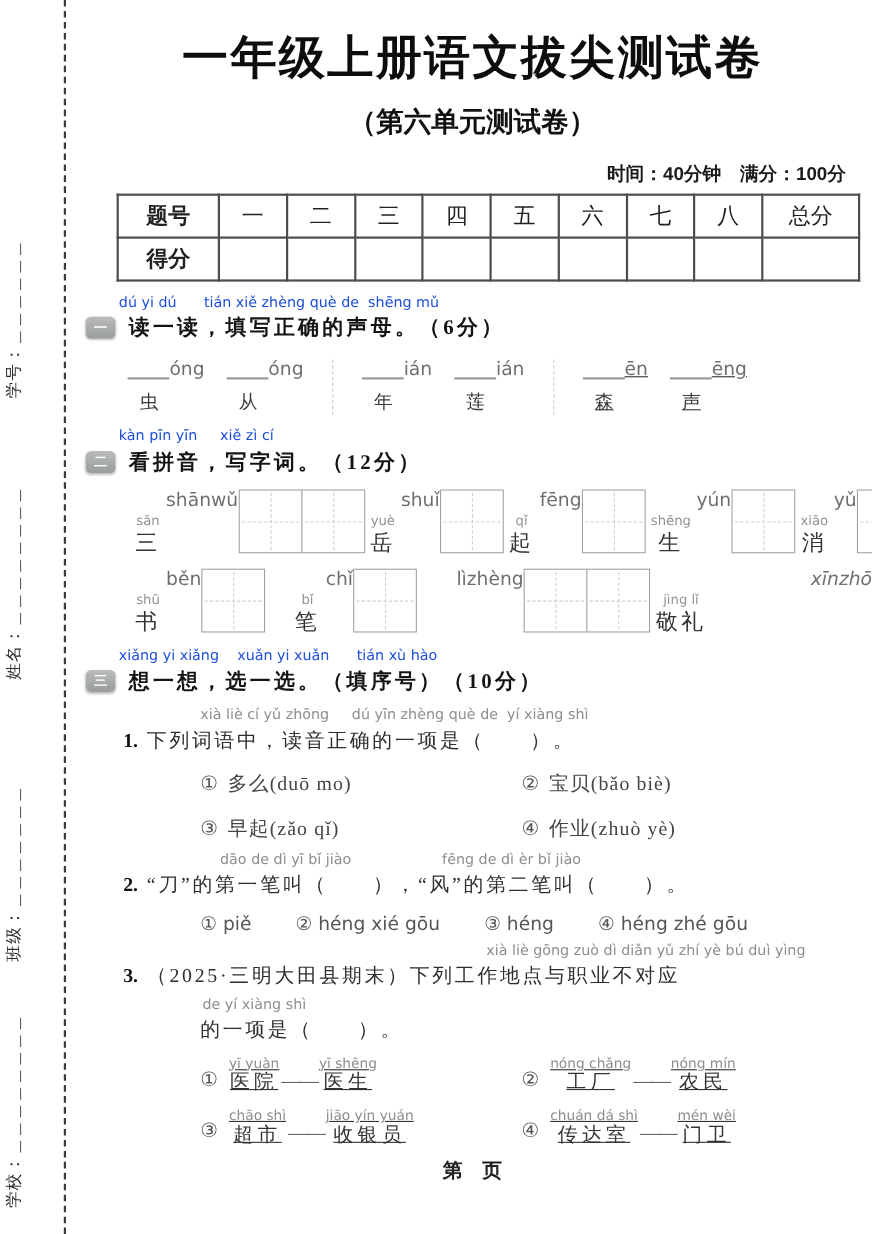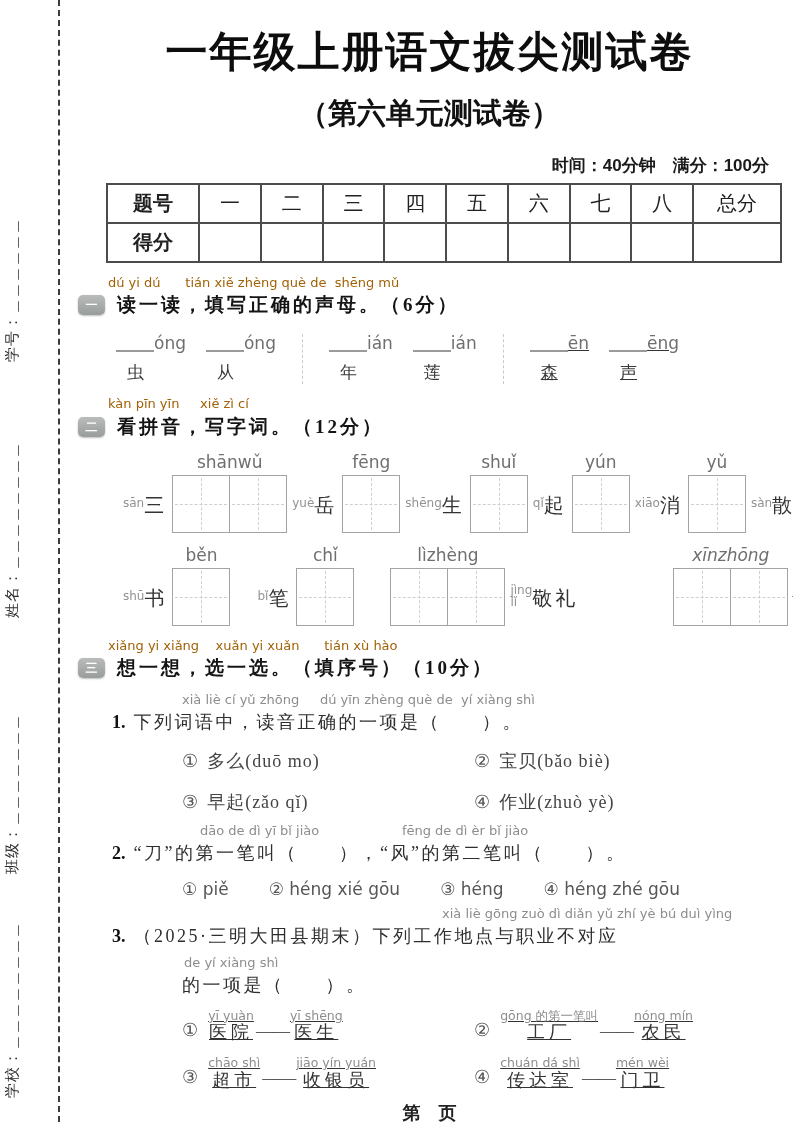--- a/index.html
+++ b/index.html
@@ -9,54 +9,54 @@
   .seam-line{position:absolute;left:58px;top:0;bottom:0;width:0;border-left:2px dashed #3b3b3b;}
   .margin-text{position:absolute;left:-512px;top:553px;width:1060px;height:30px;
                transform:rotate(-90deg);transform-origin:center;
                font-family:"Liberation Sans",sans-serif;font-size:15px;color:#2c2c2c;
                white-space:pre;text-align:left;letter-spacing:1px;}
   
   .main{position:absolute;left:72px;top:0;right:6px;}
   .title{margin:24px 0 0 0;text-align:center;font-family:"Liberation Sans",sans-serif;
          font-weight:700;font-size:42px;color:#0d0d0d;letter-spacing:2px;}
   .subtitle{margin:14px 0 0 0;text-align:center;font-family:"Liberation Sans",sans-serif;
-            font-weight:800;font-size:29px;color:#111;}
+            font-weight:800;font-size:25px;color:#111;}
   .meta{margin:20px 18px 0 0;text-align:right;font-family:"Liberation Sans",sans-serif;
         font-weight:bold;font-size:17px;color:#1a1a1a;}
   
   table.score{border-collapse:collapse;margin:6px 0 0 34px;width:676px;table-layout:fixed;}
   table.score td{border:2px solid #4c4c4c;height:35px;text-align:center;font-size:20px;color:#222;}
   td.thead{font-family:"Liberation Sans",sans-serif;font-weight:bold;width:88px;}
   td.tsum{width:84px;}
   
   .sec-py{margin:13px 0 0 36px;font-family:"DejaVu Sans",sans-serif;font-size:13px;
-          color:#a16207;white-space:pre;line-height:1.1;}
+          color:#1d4ed8;white-space:pre;line-height:1.1;}
   .qpy{font-family:"DejaVu Sans",sans-serif;font-size:13px;color:#8d8d8d;white-space:pre;line-height:1.15;}
   .sec-row{display:flex;align-items:center;margin:2px 0 0 6px;}
   .badge{flex:0 0 auto;width:27px;height:20px;border-radius:5px;
          background:linear-gradient(#b9bcbb,#989c9b);box-shadow:0 1px 2px rgba(0,0,0,.25);
          color:#fff;font-size:12px;font-weight:bold;text-align:center;line-height:20px;
          font-family:"Liberation Sans",sans-serif;}
   .sec-title{margin-left:12px;font-weight:bold;font-size:19px;color:#141414;letter-spacing:3px;}
   
   .s1-row{display:flex;margin:16px 0 4px 44px;}
   .s1-group{display:flex;gap:20px;padding-right:26px;margin-right:26px;border-right:1px dashed #c9c9c9;}
   .s1-group:last-child{border-right:none;text-decoration:underline;}
   .s1-item{display:flex;flex-direction:column;}
   .s1-top{display:flex;align-items:flex-end;}
   .s1-blank{display:inline-block;width:38px;height:16px;border-bottom:2px solid #9a9a9a;}
   .s1-final{font-family:"DejaVu Sans",sans-serif;font-size:17px;color:#6f6f6f;line-height:1;}
   .s1-char{margin:9px 0 0 11px;font-size:17px;color:#3a3a3a;}
   
   .w-row{display:flex;align-items:flex-start;margin:12px 0 2px 46px;}
   .wg{display:flex;}
-  .wlabel{display:flex;flex-direction:row;align-items:center;margin-top:22px;padding:0 5px;}
+  .wlabel{display:flex;flex-direction:column;align-items:center;margin-top:22px;padding:0 5px;}
   .wlabel .py{font-family:"DejaVu Sans",sans-serif;font-size:12px;color:#929292;line-height:1;}
   .wlabel .ch{margin-top:4px;font-size:20px;color:#333;line-height:1.1;letter-spacing:3px;white-space:nowrap;}
-  .boxcol{display:flex;flex-direction:column;align-items:center;}
+  .boxcol{display:flex;flex-direction:row;}
   .boxpy{display:flex;height:23px;}
   .boxpy span{flex:1;text-align:center;font-family:"DejaVu Sans",sans-serif;font-size:17px;color:#6f6f6f;}
   .boxes{display:flex;}
   .tbox{position:relative;width:58px;height:58px;border:1px solid #a3a3a3;background:#fff;box-sizing:border-box;}
   .tbox + .tbox{margin-left:-1px;}
   .tbox::before{content:"";position:absolute;left:2px;right:2px;top:50%;border-top:1px dashed #cfcfcf;}
   .tbox::after{content:"";position:absolute;top:2px;bottom:2px;left:50%;border-left:1px dashed #cfcfcf;}
   
   .q{margin-left:40px;}
   .q .num{font-weight:bold;font-size:18px;color:#111;margin-right:8px;}
@@ -198,43 +198,43 @@
             </div>
         </div>
         <div class="wlabel">
           <span class="py">yuè</span>
           <span class="ch">岳</span>
         </div>
       </div>
       <div class="wg">
         <div class="boxcol">
           <div class="boxpy">
+              <span>shuǐ</span>
+            </div>
+          <div class="boxes">
+              <div class="tbox"></div>
+            </div>
+        </div>
+        <div class="wlabel">
+          <span class="py">qǐ</span>
+          <span class="ch">起</span>
+        </div>
+      </div>
+      <div class="wg">
+        <div class="boxcol">
+          <div class="boxpy">
               <span>fēng</span>
             </div>
           <div class="boxes">
               <div class="tbox"></div>
             </div>
         </div>
         <div class="wlabel">
           <span class="py">shēng</span>
           <span class="ch">生</span>
-        </div>
-      </div>
-      <div class="wg">
-        <div class="boxcol">
-          <div class="boxpy">
-              <span>shuǐ</span>
-            </div>
-          <div class="boxes">
-              <div class="tbox"></div>
-            </div>
-        </div>
-        <div class="wlabel">
-          <span class="py">qǐ</span>
-          <span class="ch">起</span>
         </div>
       </div>
       <div class="wg">
         <div class="boxcol">
           <div class="boxpy">
               <span>yún</span>
             </div>
           <div class="boxes">
               <div class="tbox"></div>
             </div>
@@ -373,21 +373,21 @@
             </span>
           <span class="dash">——</span>
           <span class="ruby">
               <span class="py">yī shēng</span>
               <span class="ch">医生</span>
             </span>
         </div>
         <div class="pairopt">
           <span class="tag">②</span>
           <span class="ruby">
-              <span class="py">gōng 的第一笔叫</span>
+              <span class="py">nóng chǎng</span>
               <span class="ch">工厂</span>
             </span>
           <span class="dash">——</span>
           <span class="ruby">
               <span class="py">nóng mín</span>
               <span class="ch">农民</span>
             </span>
         </div>
         <div class="pairopt">
           <span class="tag">③</span>

